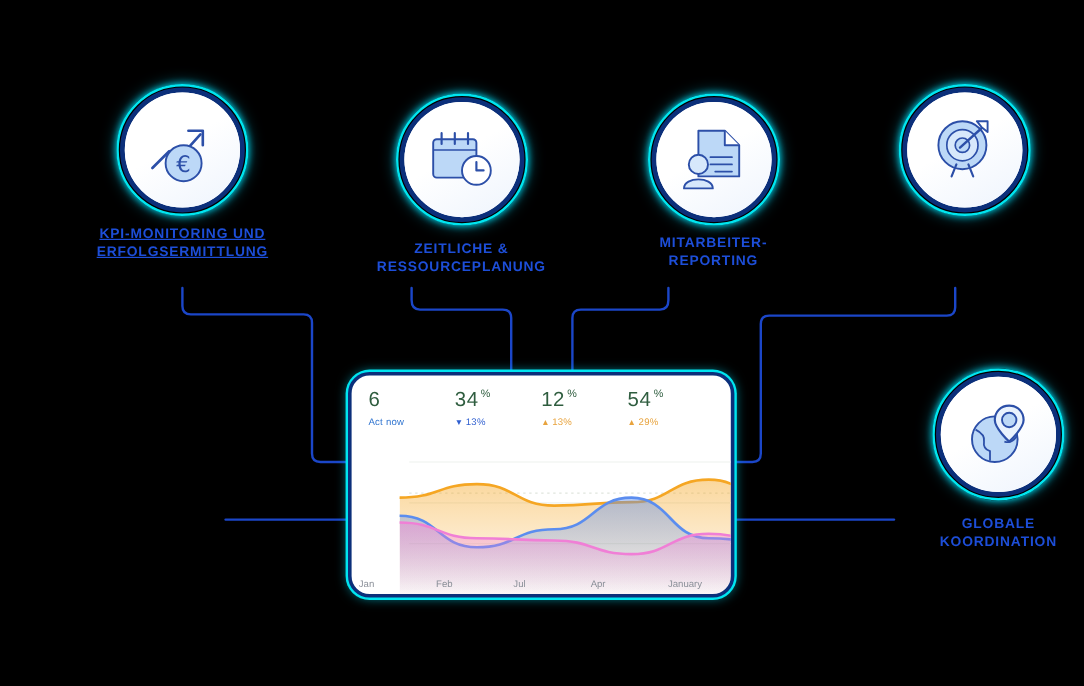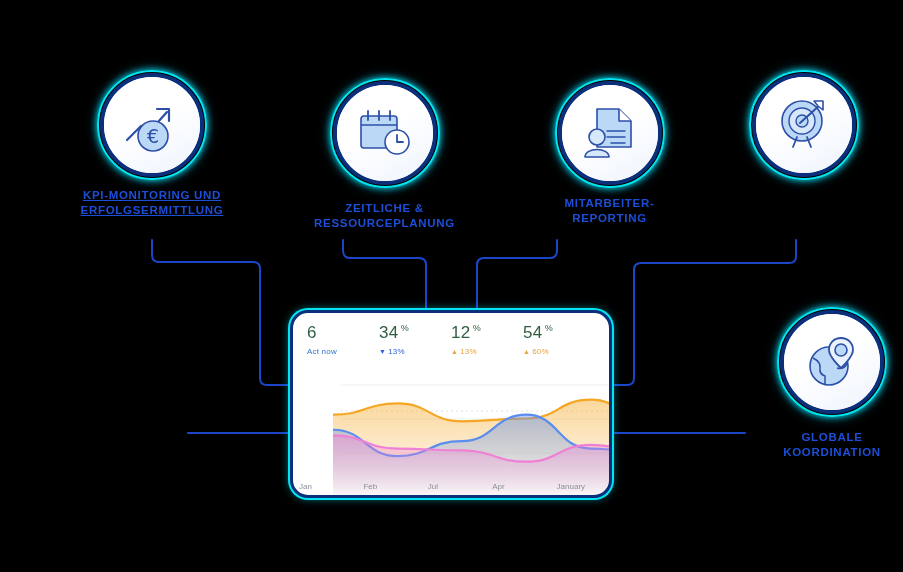--- a/index.html
+++ b/index.html
@@ -22,21 +22,21 @@
   .inner svg{display:block;}
   .lbl{margin-top:11px;text-align:center;color:#1d4ed8;
        font-weight:bold;font-size:11.5px;letter-spacing:.7px;line-height:15px;
        text-transform:uppercase;white-space:pre-line;}
 
   
   #node-kpi{left:47px;top:73px;width:210px;}
   #node-kpi .lbl{width:210px;text-decoration:underline;}
   #node-zeit{left:292px;top:81px;width:185px;}
   #node-zeit .lbl{width:185px;margin-top:16px;}
-  #node-mit{left:527px;top:81px;width:165px;}
+  #node-mit{left:512px;top:81px;width:165px;}
   #node-mit .lbl{width:165px;}
   #node-ziele{left:745px;top:73px;width:190px;margin-left:-36px;}
   #node-ziele .lbl{width:190px;}
   #node-komm{left:50px;top:310px;width:215px;}
   #node-komm .lbl{width:215px;margin-top:16px;}
   #node-glob{left:752px;top:310px;width:160px;}
   #node-glob .lbl{width:160px;margin-top:16px;}
   .node .circle-wrap{align-self:center;}
 
   
@@ -176,21 +176,21 @@
       <div class="stat">
         <div class="v"><span>34</span><sup>%</sup></div>
         <div class="s dn"><span class="arw">▼</span><span>13%</span></div>
       </div>
       <div class="stat">
         <div class="v"><span>12</span><sup>%</sup></div>
         <div class="s up"><span class="arw">▲</span><span>13%</span></div>
       </div>
       <div class="stat">
         <div class="v"><span>54</span><sup>%</sup></div>
-        <div class="s up"><span class="arw">▲</span><span>60%</span></div>
+        <div class="s up"><span class="arw">▲</span><span>29%</span></div>
       </div>
     </div>
 
     <div id="chart">
       <svg width="322" height="122" viewBox="0 0 322 122" id="chart-svg">
           <defs>
             <linearGradient id="g0" x1="0" y1="0" x2="0" y2="1">
               <stop offset="0%" stop-color="#f5a623" stop-opacity=".45"></stop>
               <stop offset="100%" stop-color="#f5a623" stop-opacity=".03"></stop>
             </linearGradient>

